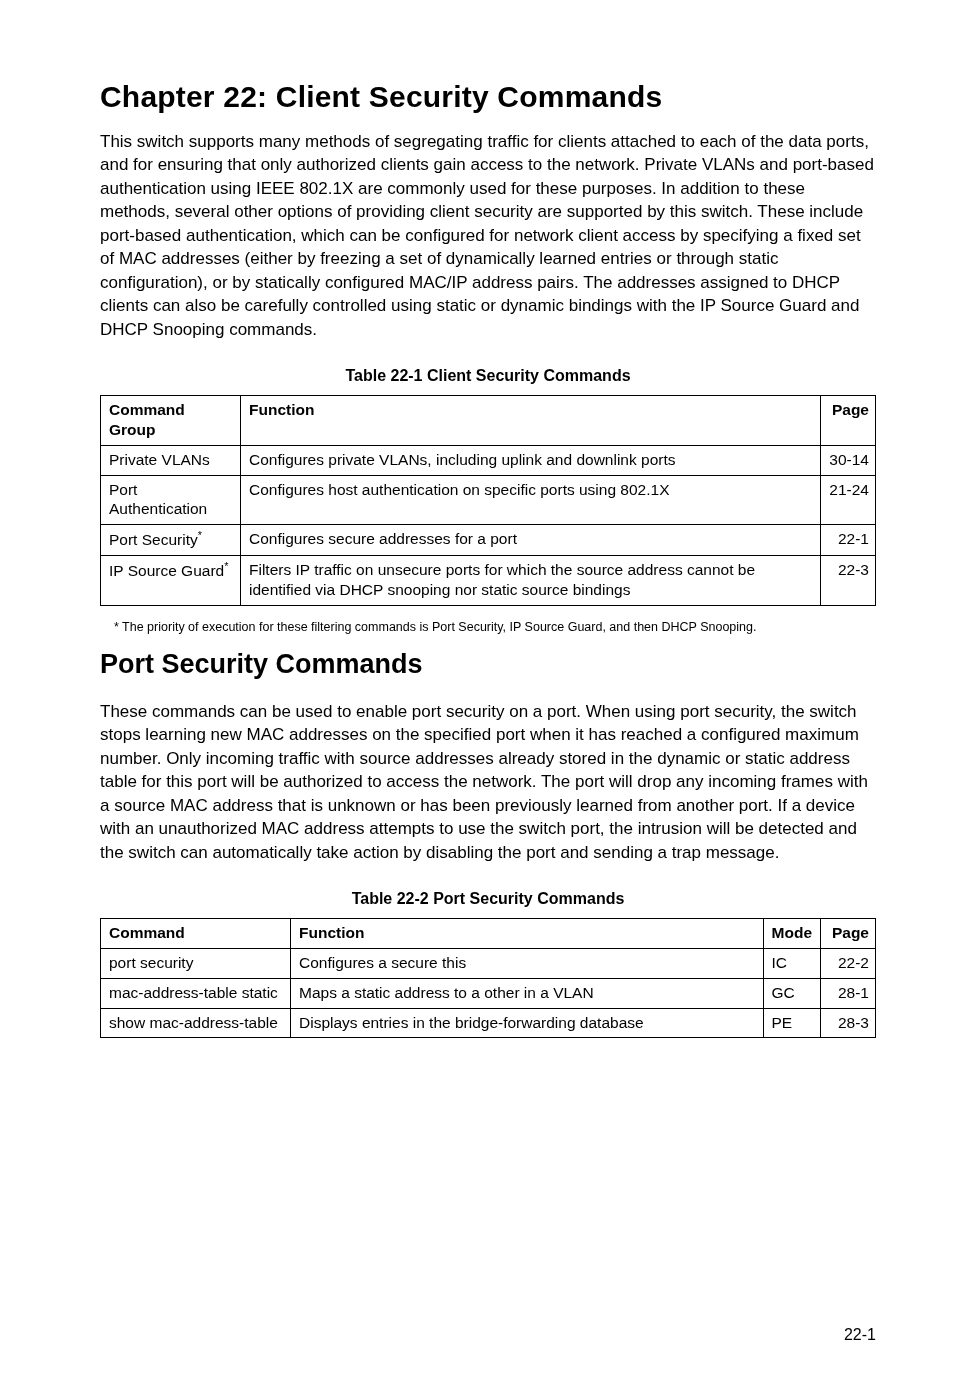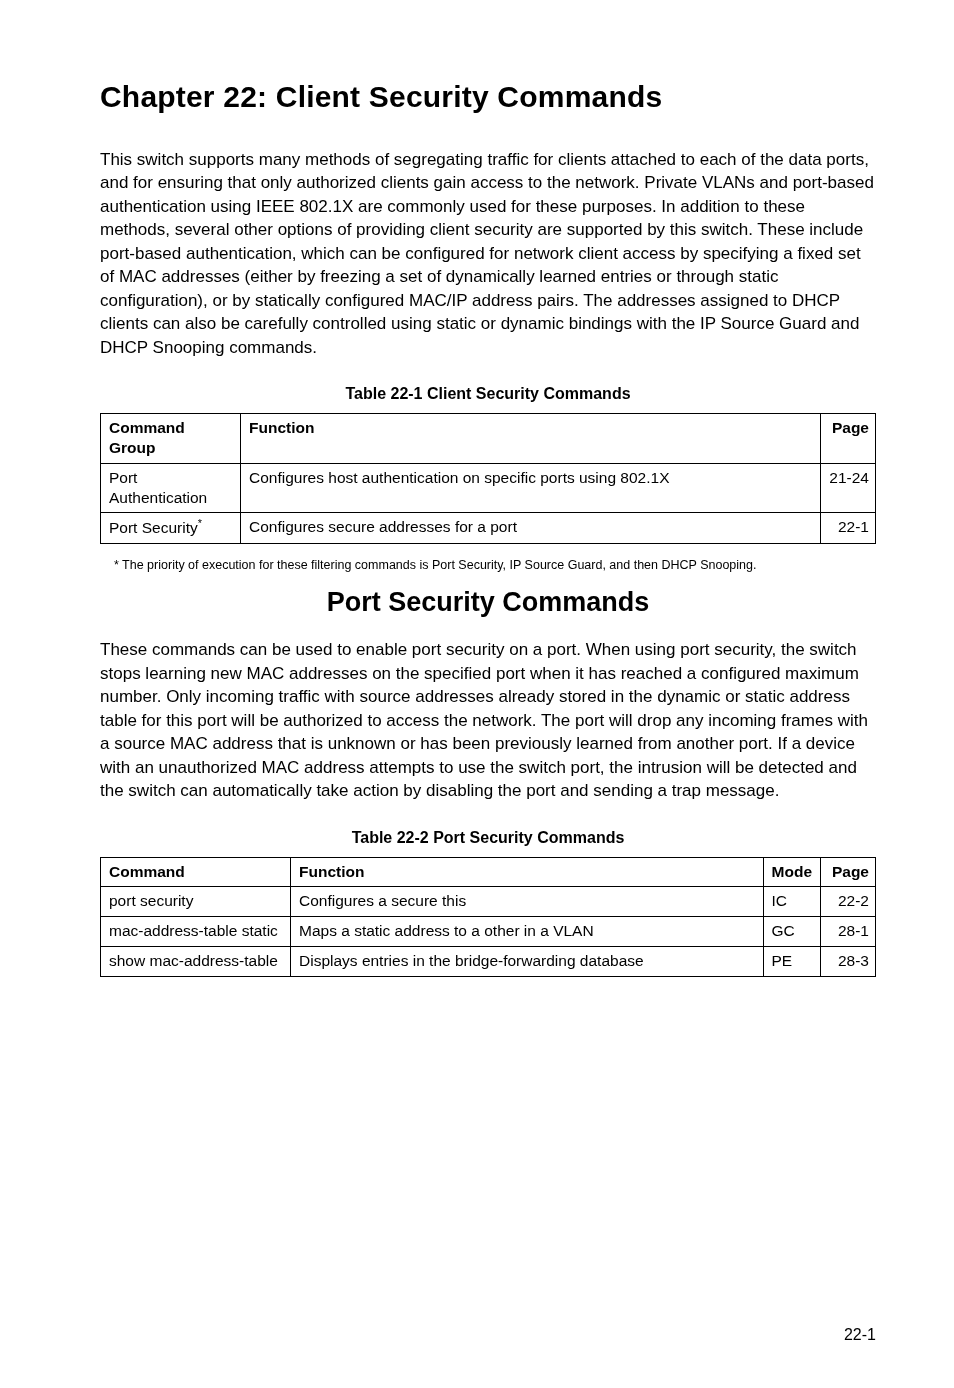--- a/index.html
+++ b/index.html
@@ -13,21 +13,21 @@
       background: #ffffff;
       font-family: Arial, Helvetica, sans-serif;
       color: #000000;
       padding: 80px 78px 40px 100px;
       position: relative;
     }
     h1 {
       font-family: Arial, Helvetica, sans-serif;
       font-size: 30px;
       font-weight: bold;
-      margin-bottom: 34px;
+      margin-bottom: 16px;
       letter-spacing: 0.2px;
     }
     p.body-text {
       font-size: 17px;
       line-height: 1.38;
       margin-bottom: 26px;
     }
     .table-caption {
       font-size: 16px;
       font-weight: bold;
@@ -66,21 +66,20 @@
     .footnote {
       font-size: 12.5px;
       margin-left: 14px;
       margin-bottom: 15px;
     }
     h2 {
       font-family: Arial, Helvetica, sans-serif;
       font-size: 27px;
       font-weight: bold;
       margin-bottom: 20px;
-      text-align: center;
     }
     .page-number {
       position: absolute;
       bottom: 44px;
       right: 78px;
       font-size: 16px;
     }
     .t1-col1 { width: 140px; }
     .t1-col3 { width: 55px; }
     .t2-col1 { width: 190px; margin-top: 18px; }
@@ -99,28 +98,38 @@
 <table>
   <thead>
     <tr>
       <th class="t1-col1">Command Group</th>
       <th>Function</th>
       <th class="t1-col3 num">Page</th>
     </tr>
   </thead>
   <tbody id="t1-body">
       <tr>
+        <td>Private VLANs</td>
+        <td>Configures private VLANs, including uplink and downlink ports</td>
+        <td class="num">30-14</td>
+      </tr>
+      <tr>
         <td>Port Authentication</td>
         <td>Configures host authentication on specific ports using 802.1X</td>
         <td class="num">21-24</td>
       </tr>
       <tr>
         <td>Port Security<span class="sup">*</span></td>
         <td>Configures secure addresses for a port</td>
         <td class="num">22-1</td>
+      </tr>
+      <tr>
+        <td>IP Source Guard<span class="sup">*</span></td>
+        <td>Filters IP traffic on unsecure ports for which the source address cannot be identified via DHCP snooping nor static source bindings</td>
+        <td class="num">22-3</td>
       </tr>
     </tbody>
 </table>
 
 <div class="footnote">*  The priority of execution for these filtering commands is Port Security, IP Source Guard, and then DHCP Snooping.</div>
 
 <h2>Port Security Commands</h2>
 
 <p class="body-text">These commands can be used to enable port security on a port. When using port security, the switch stops learning new MAC addresses on the specified port when it has reached a configured maximum number. Only incoming traffic with source addresses already stored in the dynamic or static address table for this port will be authorized to access the network. The port will drop any incoming frames with a source MAC address that is unknown or has been previously learned from another port. If a device with an unauthorized MAC address attempts to use the switch port, the intrusion will be detected and the switch can automatically take action by disabling the port and sending a trap message.</p>
 

